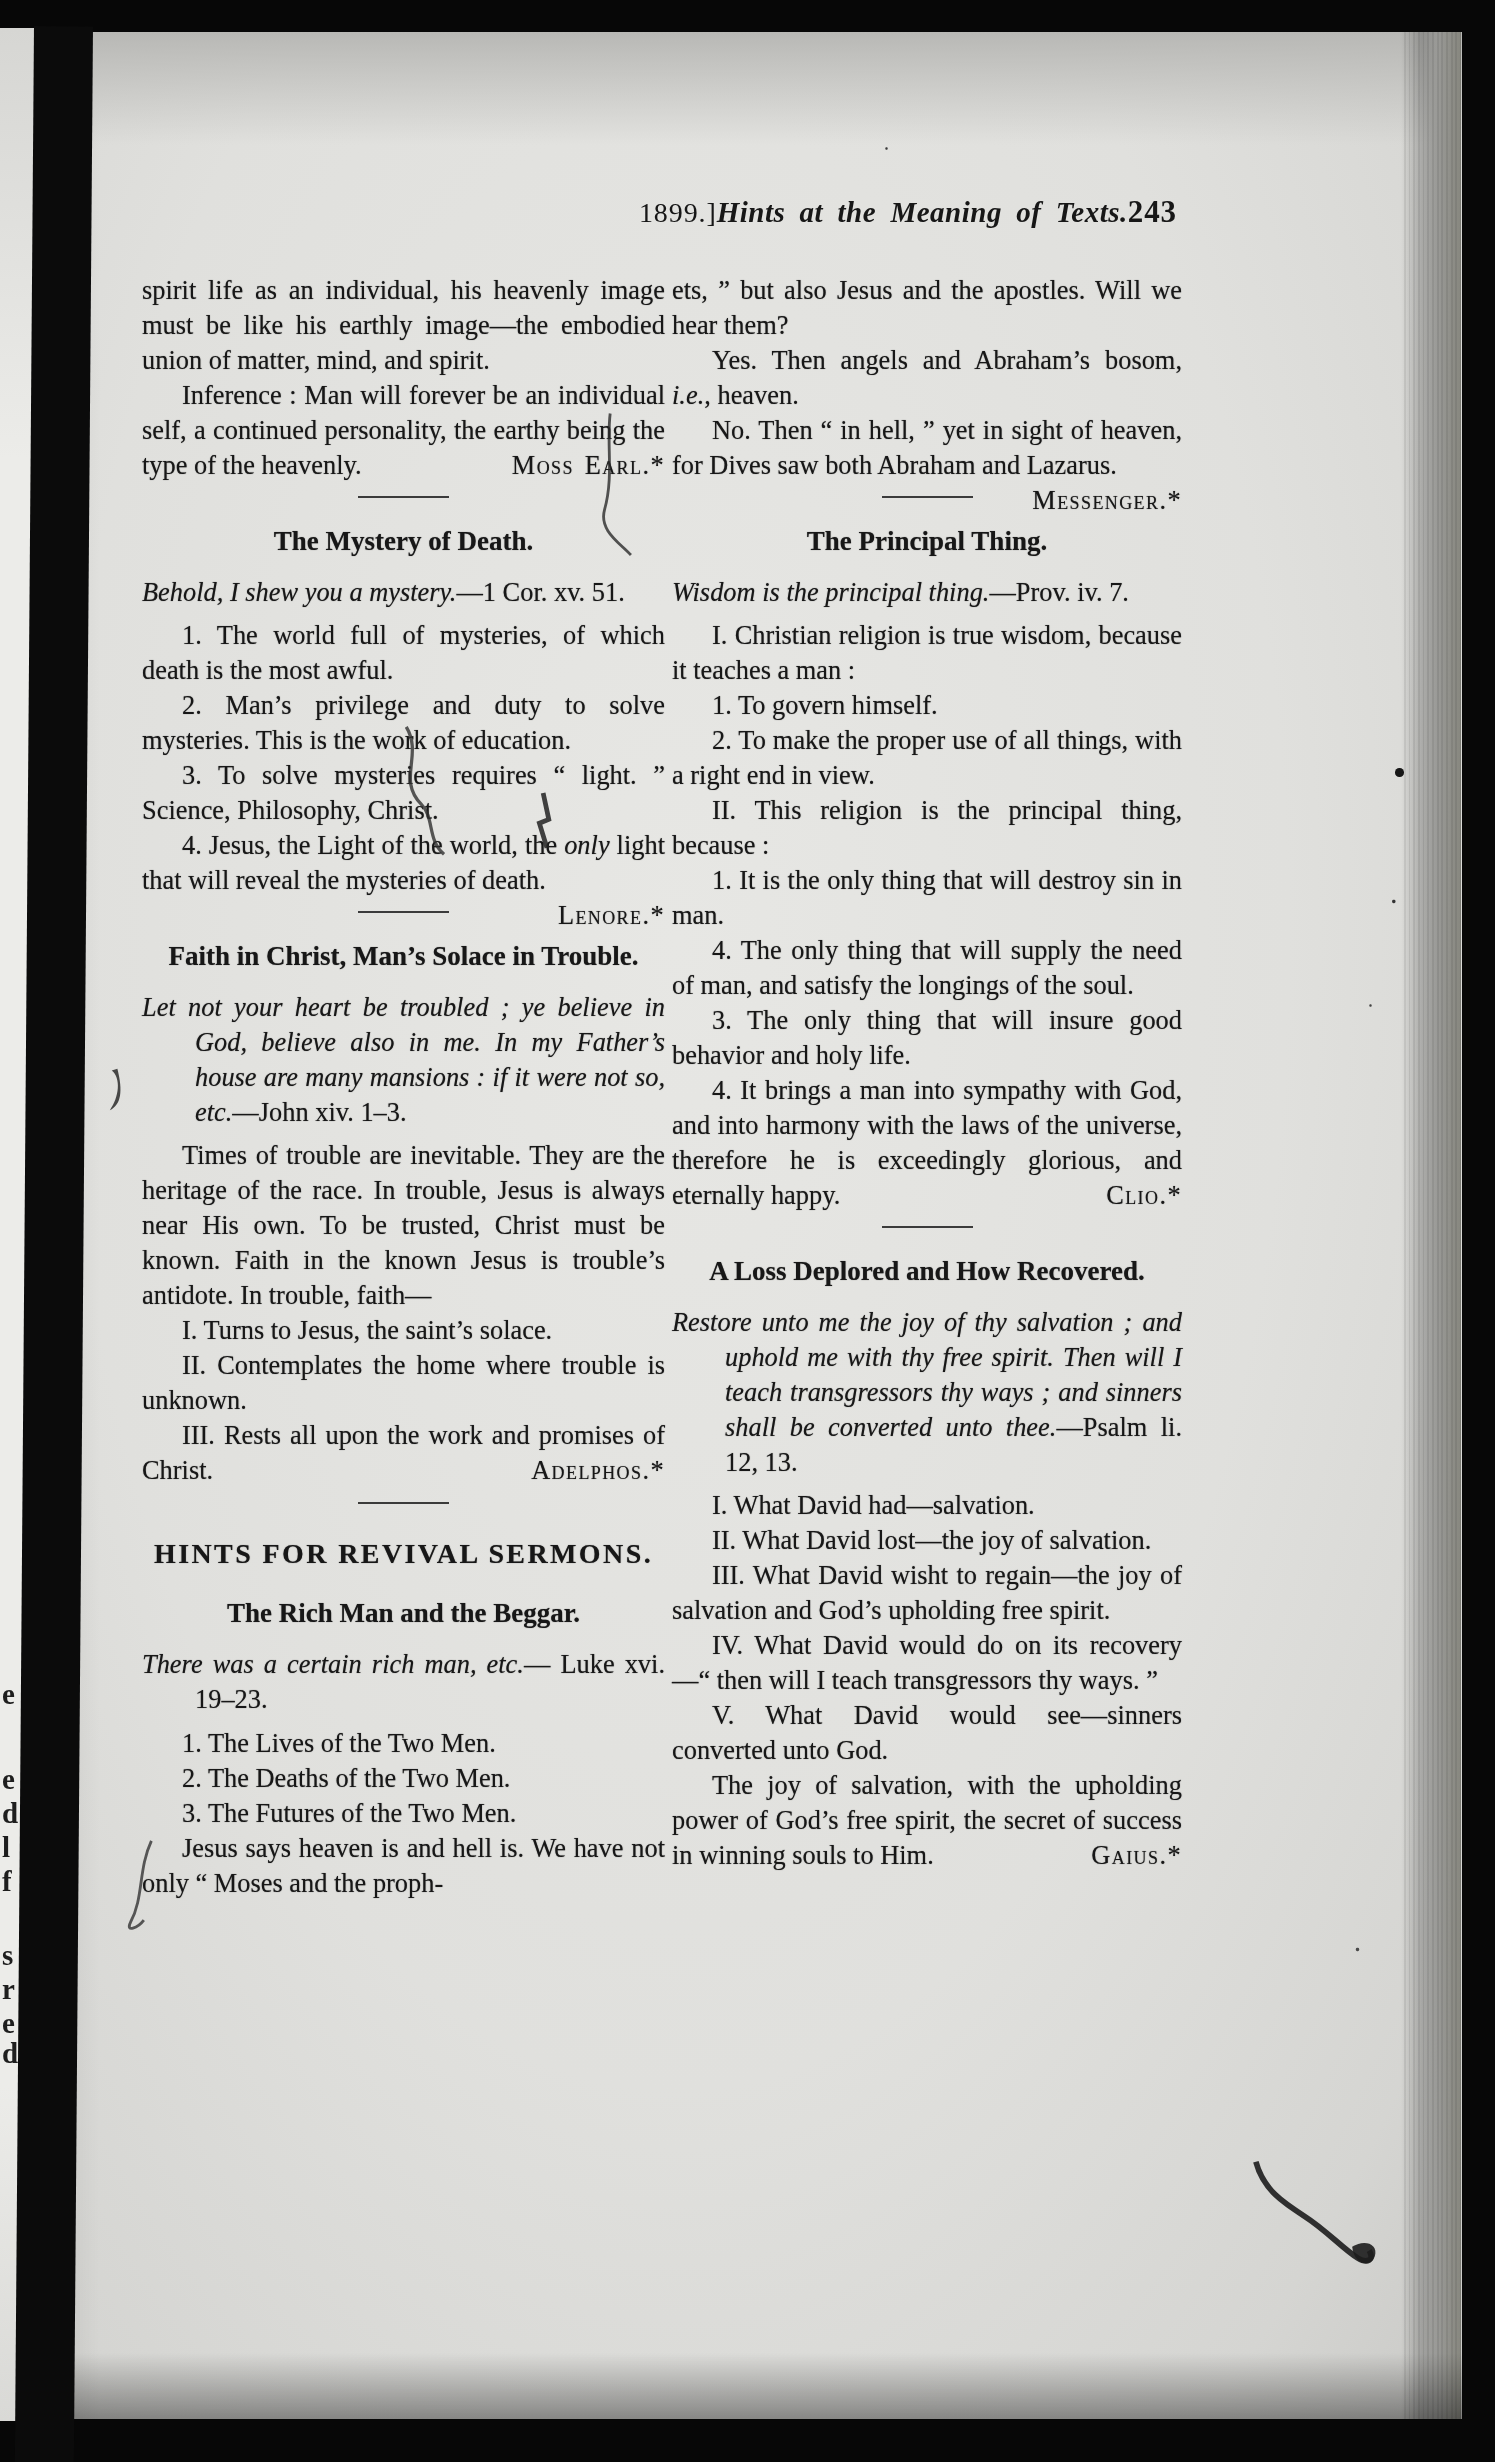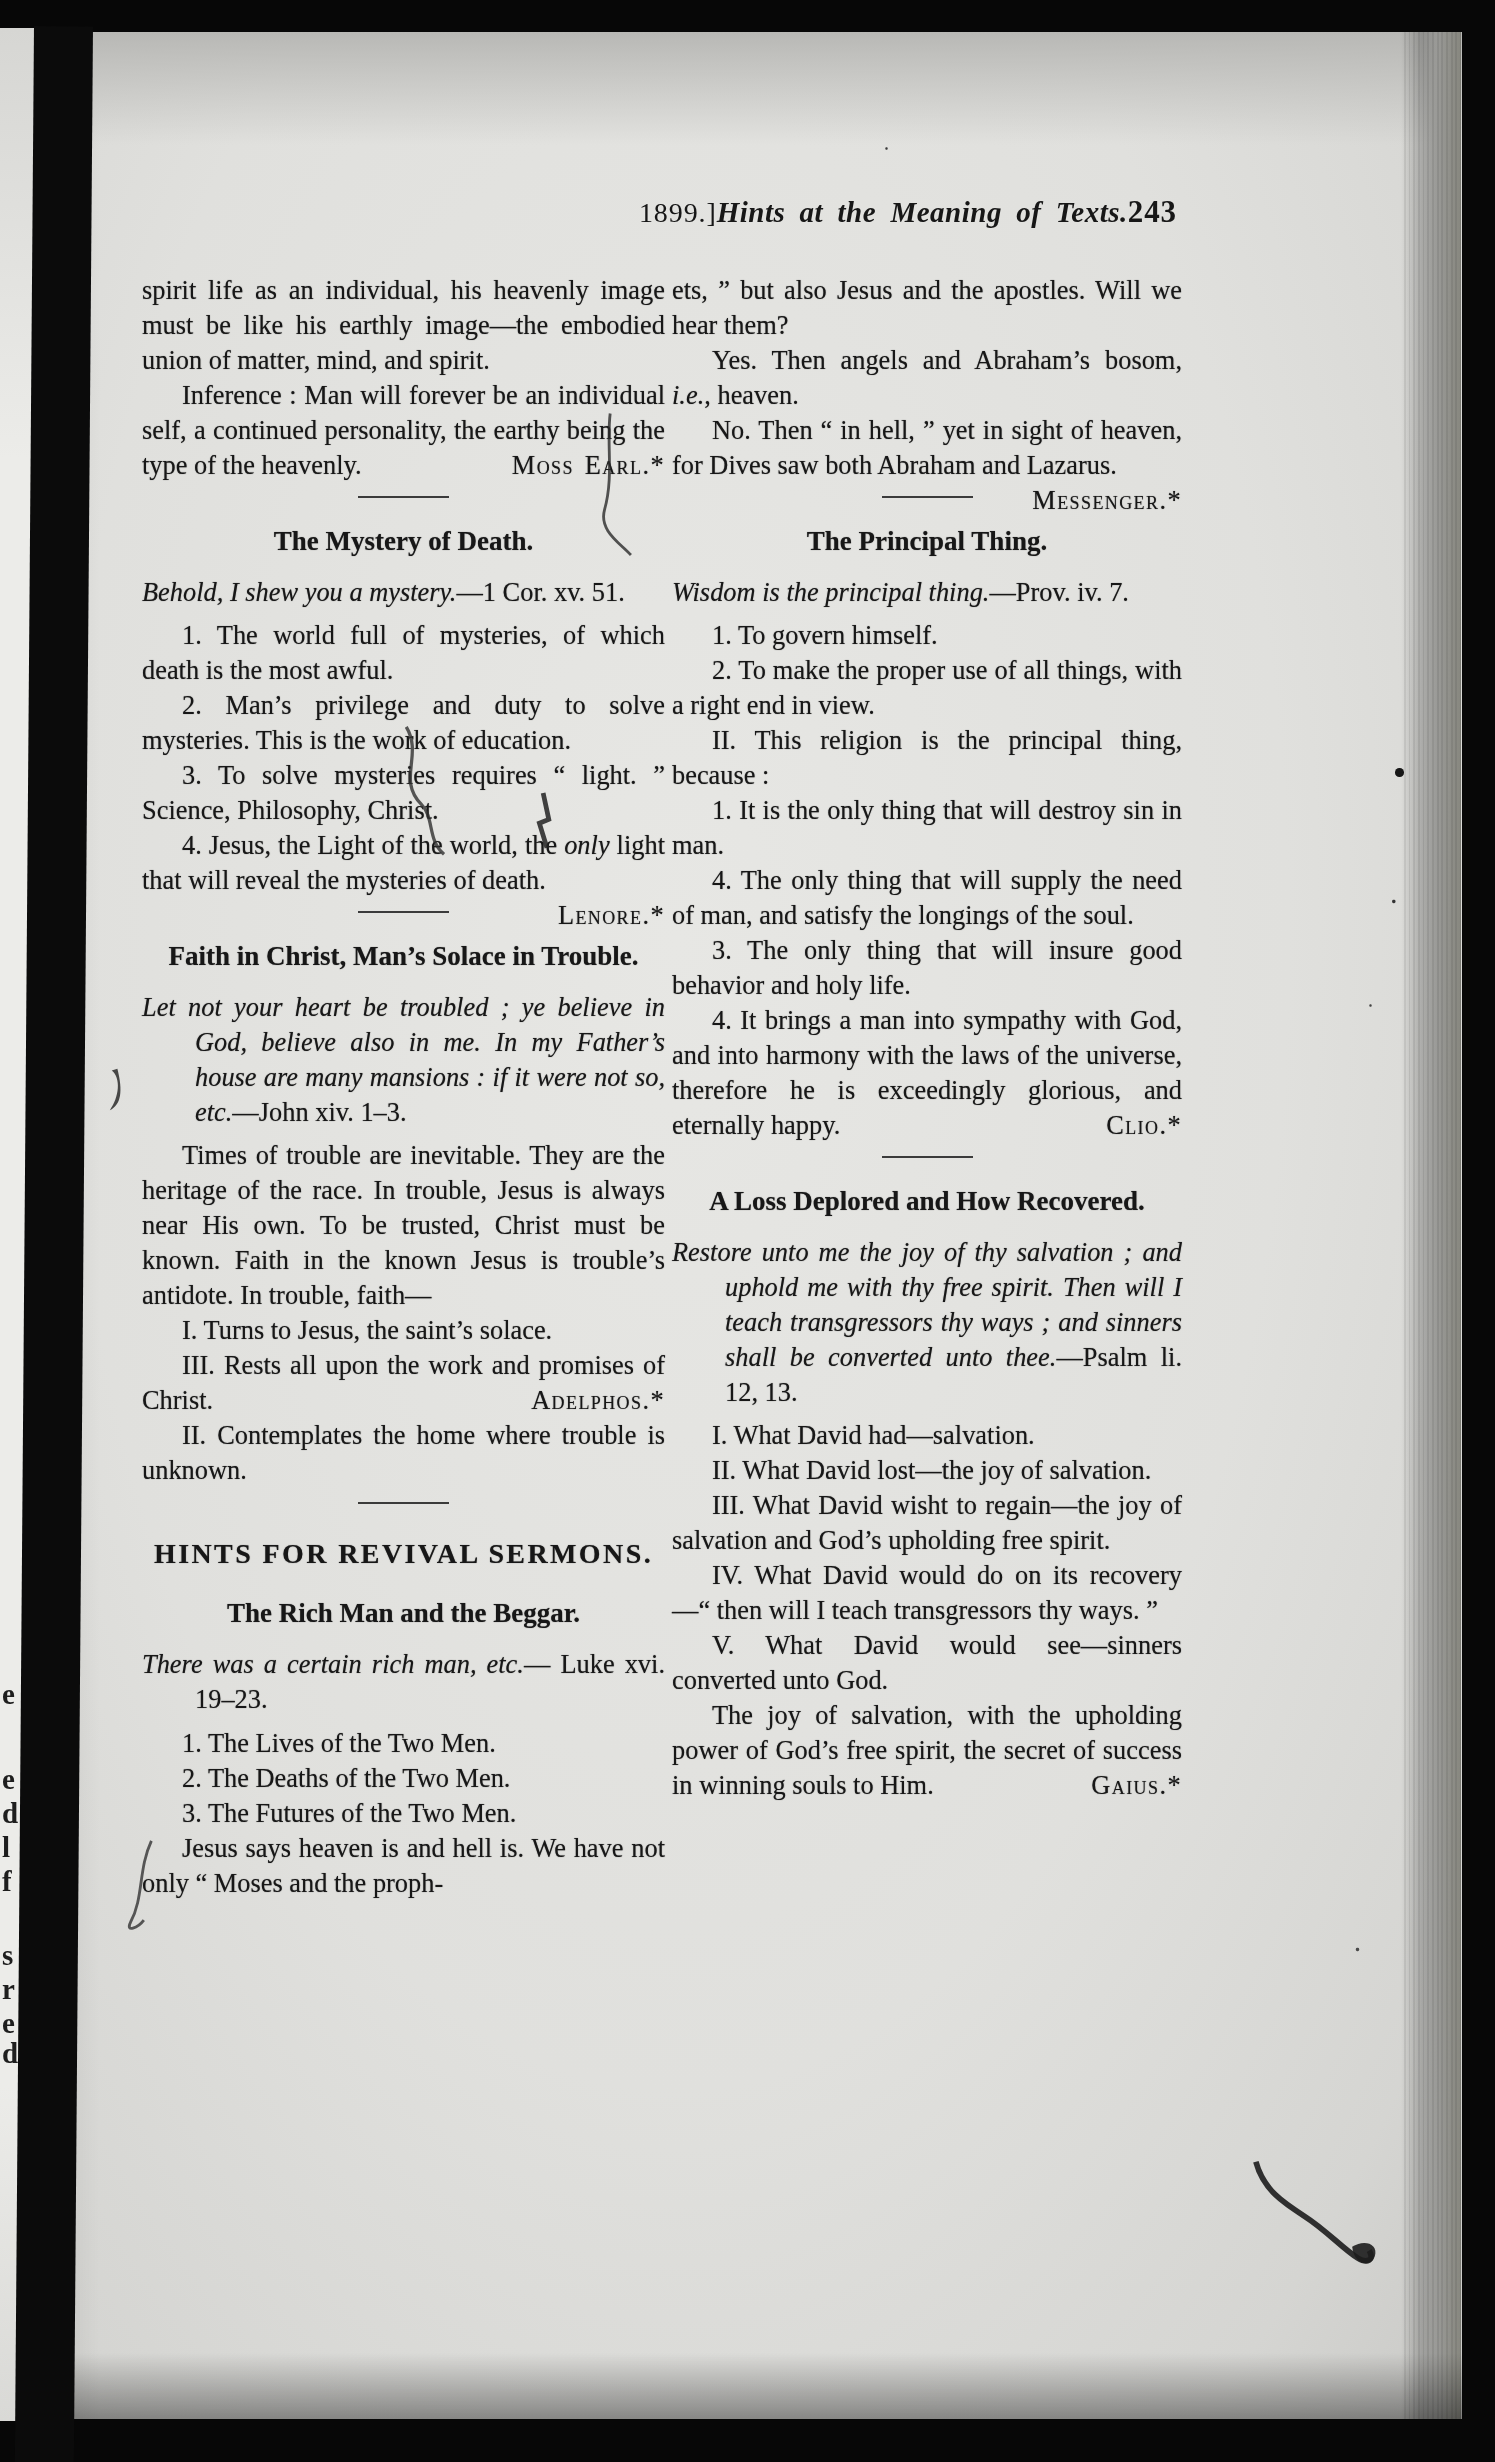--- a/index.html
+++ b/index.html
@@ -102,38 +102,39 @@
     <p class="verse"><i>Behold, I shew you a mystery.</i>—1 Cor. xv. 51.</p>
     <p class="parai">1. The world full of mysteries, of which death is the most awful.</p>
     <p class="parai">2. Man’s privilege and duty to solve mysteries. This is the work of education.</p>
     <p class="parai">3. To solve mysteries requires “ light. ” Science, Philosophy, Christ.</p>
     <p class="parai">4. Jesus, the Light of the world, the <i>only</i> light that will reveal the mysteries of death.<span class="sig">Lenore.*</span></p>
     <div class="rule"></div>
     <p class="head">Faith in Christ, Man’s Solace in Trouble.</p>
     <p class="verse"><i>Let not your heart be troubled ; ye believe in God, believe also in me. In my Father’s house are many mansions : if it were not so, etc.</i>—John xiv. 1–3.</p>
     <p class="parai">Times of trouble are inevitable. They are the heritage of the race. In trouble, Jesus is always near His own. To be trusted, Christ must be known. Faith in the known Jesus is trouble’s antidote. In trouble, faith—</p>
     <p class="parai">I. Turns to Jesus, the saint’s solace.</p>
+    <p class="parai">II. Contemplates the home where trouble is unknown.</p>
     <p class="parai">III. Rests all upon the work and promises of Christ.<span class="sig">Adelphos.*</span></p>
-    <p class="parai">II. Contemplates the home where trouble is unknown.</p>
     <div class="rule"></div>
     <p class="headcaps">HINTS FOR REVIVAL SERMONS.</p>
     <p class="head">The Rich Man and the Beggar.</p>
     <p class="verse"><i>There was a certain rich man, etc.</i>— Luke xvi. 19–23.</p>
     <p class="parai">1. The Lives of the Two Men.</p>
     <p class="parai">2. The Deaths of the Two Men.</p>
     <p class="parai">3. The Futures of the Two Men.</p>
     <p class="parai">Jesus says heaven is and hell is. We have not only “ Moses and the proph-</p>
   </div>
 <div class="col col-right" id="colR">
     <p class="para">ets, ” but also Jesus and the apostles. Will we hear them?</p>
     <p class="parai">Yes. Then angels and Abraham’s bosom, <i>i.e.</i>, heaven.</p>
     <p class="parai">No. Then “ in hell, ” yet in sight of heaven, for Dives saw both Abraham and Lazarus.<span class="sig">Messenger.*</span></p>
     <div class="rule"></div>
     <p class="head">The Principal Thing.</p>
     <p class="verse"><i>Wisdom is the principal thing.</i>—Prov. iv. 7.</p>
+    <p class="parai">I. Christian religion is true wisdom, because it teaches a man :</p>
     <p class="parai">1. To govern himself.</p>
     <p class="parai">2. To make the proper use of all things, with a right end in view.</p>
     <p class="parai">II. This religion is the principal thing, because :</p>
     <p class="parai">1. It is the only thing that will destroy sin in man.</p>
     <p class="parai">4. The only thing that will supply the need of man, and satisfy the longings of the soul.</p>
     <p class="parai">3. The only thing that will insure good behavior and holy life.</p>
     <p class="parai">4. It brings a man into sympathy with God, and into harmony with the laws of the universe, therefore he is exceedingly glorious, and eternally happy.<span class="sig">Clio.*</span></p>
     <div class="rule"></div>
     <p class="head">A Loss Deplored and How Recovered.</p>
     <p class="verse"><i>Restore unto me the joy of thy salvation ; and uphold me with thy free spirit. Then will I teach transgressors thy ways ; and sinners shall be converted unto thee.</i>—Psalm li. 12, 13.</p>

